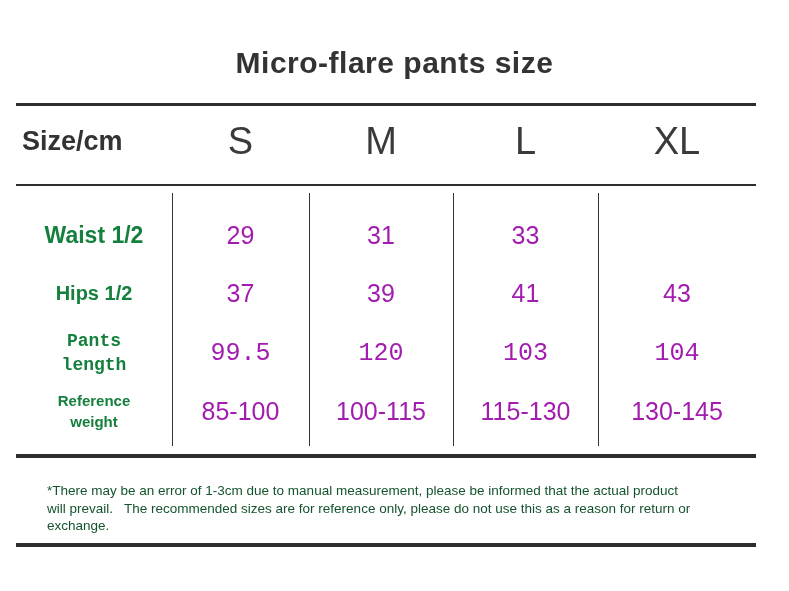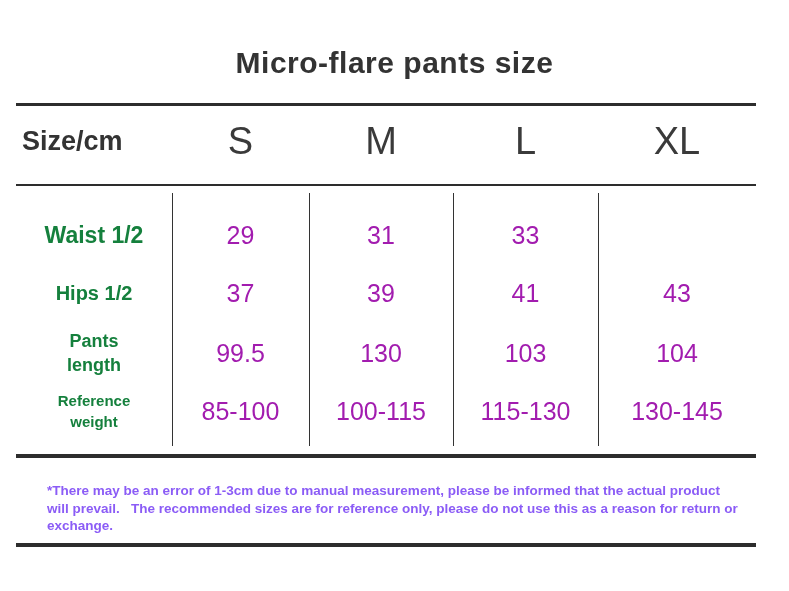--- a/index.html
+++ b/index.html
@@ -68,44 +68,44 @@
     color: #333333;
   }
   .size-letter {
     font-size: 38px;
     font-weight: normal;
     color: #3a3a3a;
   }
   .data-row { height: 60px; }
   .row-waist { top: 205px; }
   .row-hips { top: 263px; }
-  .row-pants { top: 323px; }
+  .row-pants { top: 323px; font-family: Liberation Mono, monospace; }
   .row-weight { top: 381px; }
   .value {
     font-size: 25px;
     font-weight: normal;
     color: #a21caf;
   }
   .row-label { flex-direction: column; font-weight: bold; color: #15803d; }
   .row-waist .row-label { font-size: 23px; }
   .row-hips .row-label { font-size: 20px; }
   .row-pants .row-label { font-size: 18px; line-height: 1.35; }
   .row-weight .row-label { font-size: 15px; line-height: 1.4; }
   .row-label span { display: block; }
   .note {
     position: absolute;
     left: 47px;
     top: 482px;
     width: 700px;
   }
   .note-line {
     font-size: 13.5px;
-    font-weight: bold;
+    font-weight: normal;
     line-height: 17.5px;
-    color: #8b5cf6;
+    color: #14532d;
     white-space: pre;
   }
 </style>
 </head>
 <body>
 
 <div class="page">
 
   <h1 class="title">Micro-flare pants size</h1>
 
@@ -144,21 +144,21 @@
     <div class="cell value">41</div>
     <div class="cell value">43</div>
   </div>
 
   <div class="row data-row row-pants">
     <div class="cell row-label">
       <span>Pants</span>
       <span>length</span>
     </div>
     <div class="cell value">99.5</div>
-    <div class="cell value">130</div>
+    <div class="cell value">120</div>
     <div class="cell value">103</div>
     <div class="cell value">104</div>
   </div>
 
   <div class="row data-row row-weight">
     <div class="cell row-label">
       <span>Reference</span>
       <span>weight</span>
     </div>
     <div class="cell value">85-100</div>

